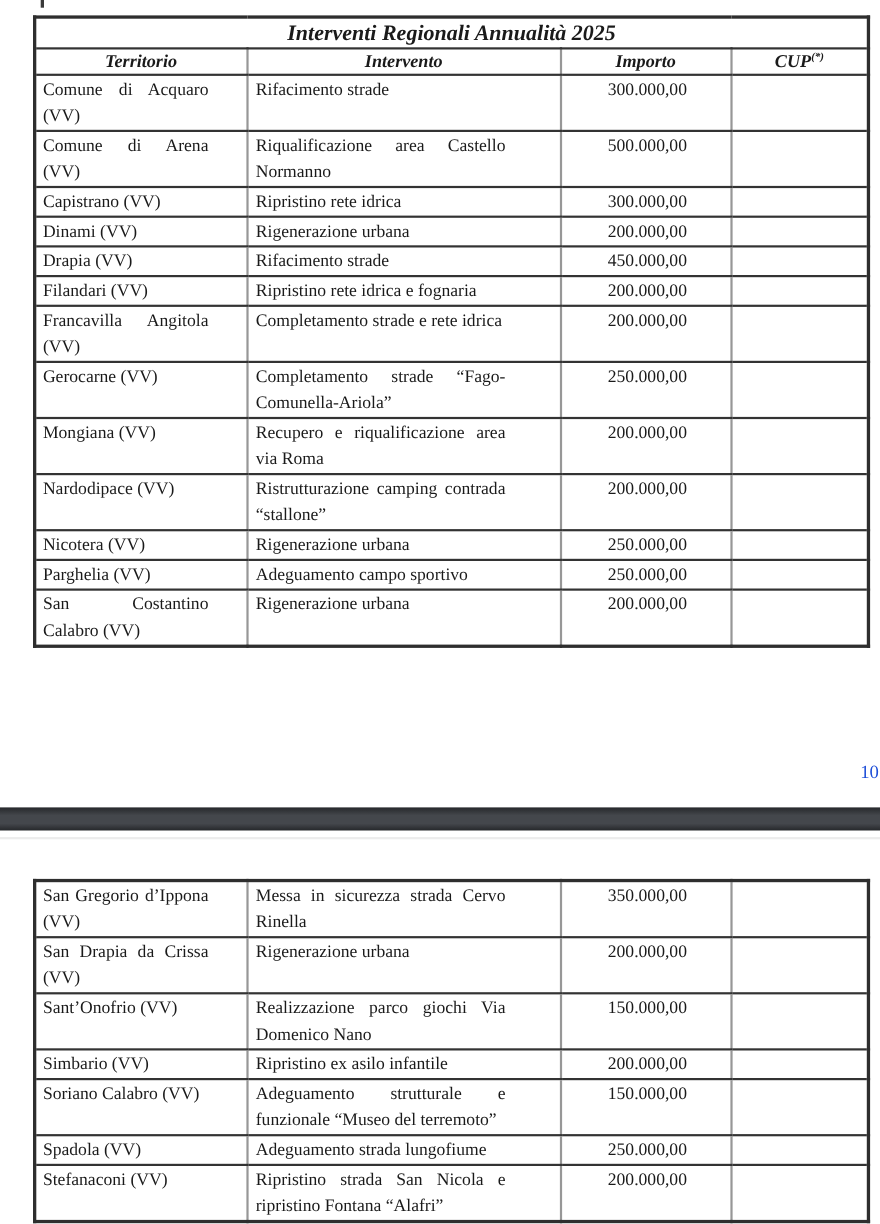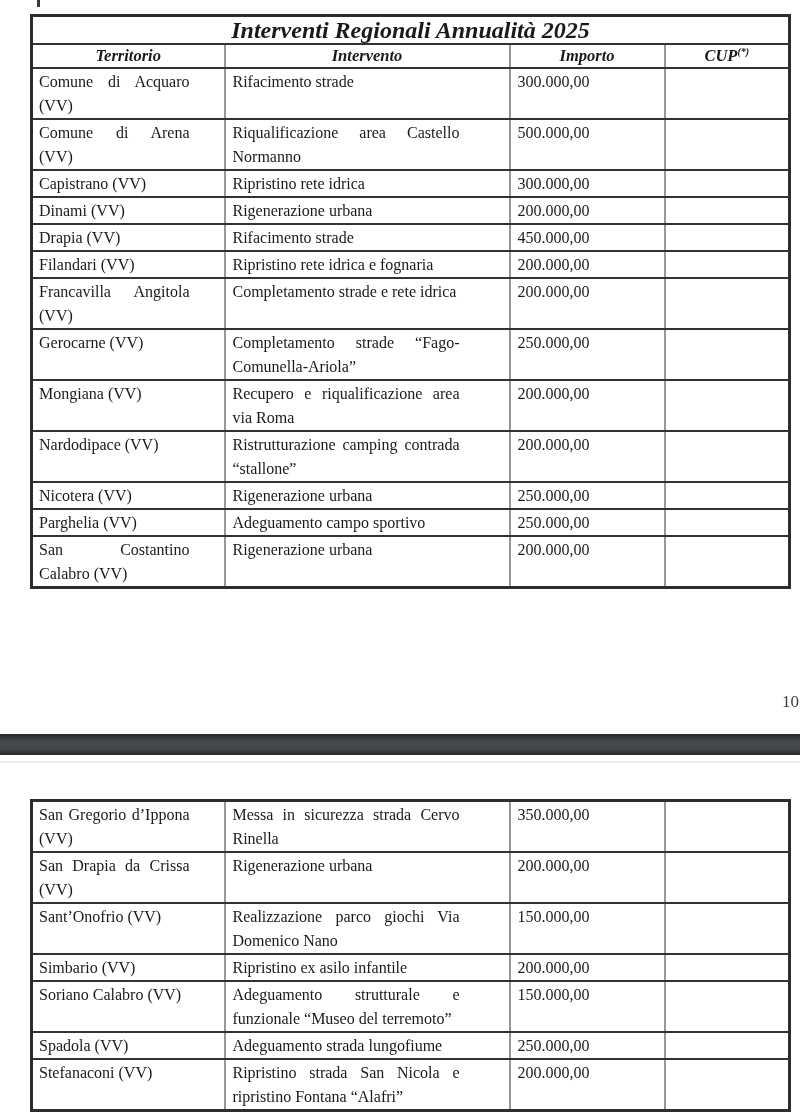--- a/index.html
+++ b/index.html
@@ -14,35 +14,35 @@
   }
   #table1{top:14px;}
   #table2{top:799px;}
   .doc-table td,.doc-table th{
     border-top:2px solid #333333;border-bottom:2px solid #333333;
     border-left:2px solid #979797;border-right:2px solid #979797;
     vertical-align:top;font-size:16px;line-height:24px;
     overflow:hidden;
   }
   .title-row td{
-    text-align:center;font-weight:bold;font-style:italic;font-size:24px;
+    text-align:center;font-weight:bold;font-style:italic;font-size:20px;
     vertical-align:middle;height:26px;line-height:26px;padding:0 4px;
   }
   .header-row th{
     text-align:center;font-weight:bold;font-style:italic;font-size:16.5px;
     vertical-align:middle;height:22px;line-height:22px;padding:0 4px;
   }
   .header-row th sup{font-size:10px;line-height:0;}
   tr.row-single{height:24px;margin-top:23px;}
   tr.row-double{height:49px;margin-left:22px;}
   td.c-terr{text-align:justify;padding:1px 34px 0 6px;}
   td.c-int {text-align:justify;padding:1px 49px 0 7px;}
-  td.c-imp {text-align:left;   padding:1px 4px  0 7px;}
+  td.c-imp {text-align:center;   padding:1px 4px  0 7px;}
   td.c-cup {padding:1px 3px 0 3px;}
-  .page-number{position:absolute;left:782px;top:692px;font-size:17px;color:#404040;}
+  .page-number{position:absolute;left:782px;top:692px;font-size:17px;color:#1d4ed8;}
   .page-break-bar{position:absolute;left:0;top:734px;width:800px;height:21px;}
   .faint-line{position:absolute;left:0;top:761px;width:800px;height:2px;background:#ececec;}
 </style>
 </head>
 <body>
 
 <div class="canvas">
 
   <div class="top-tick"></div>
 

